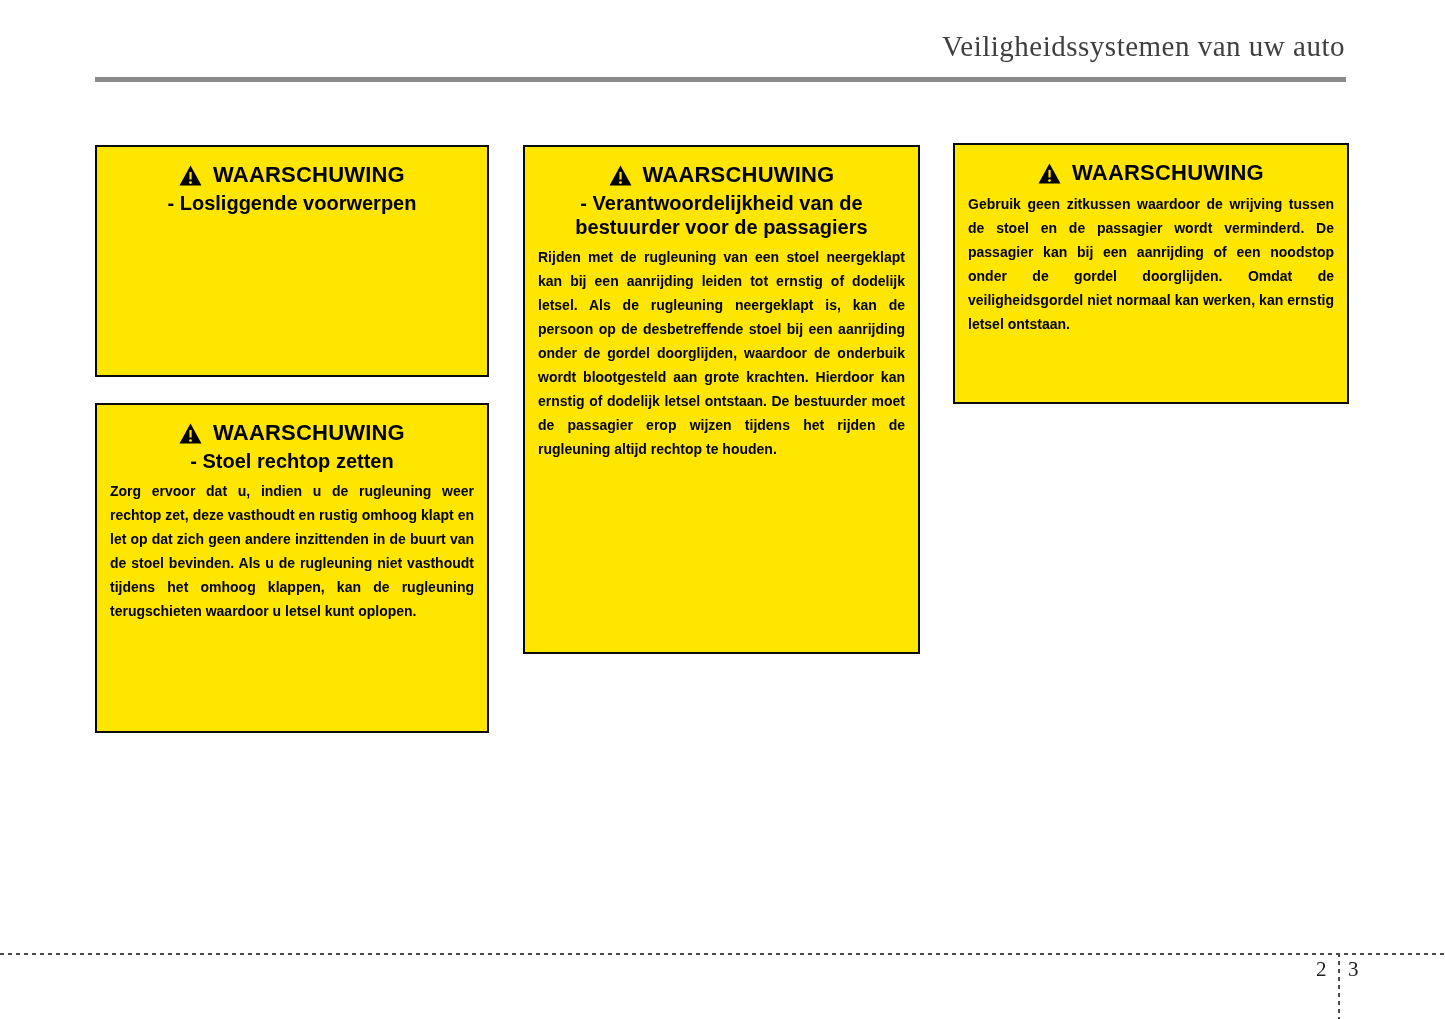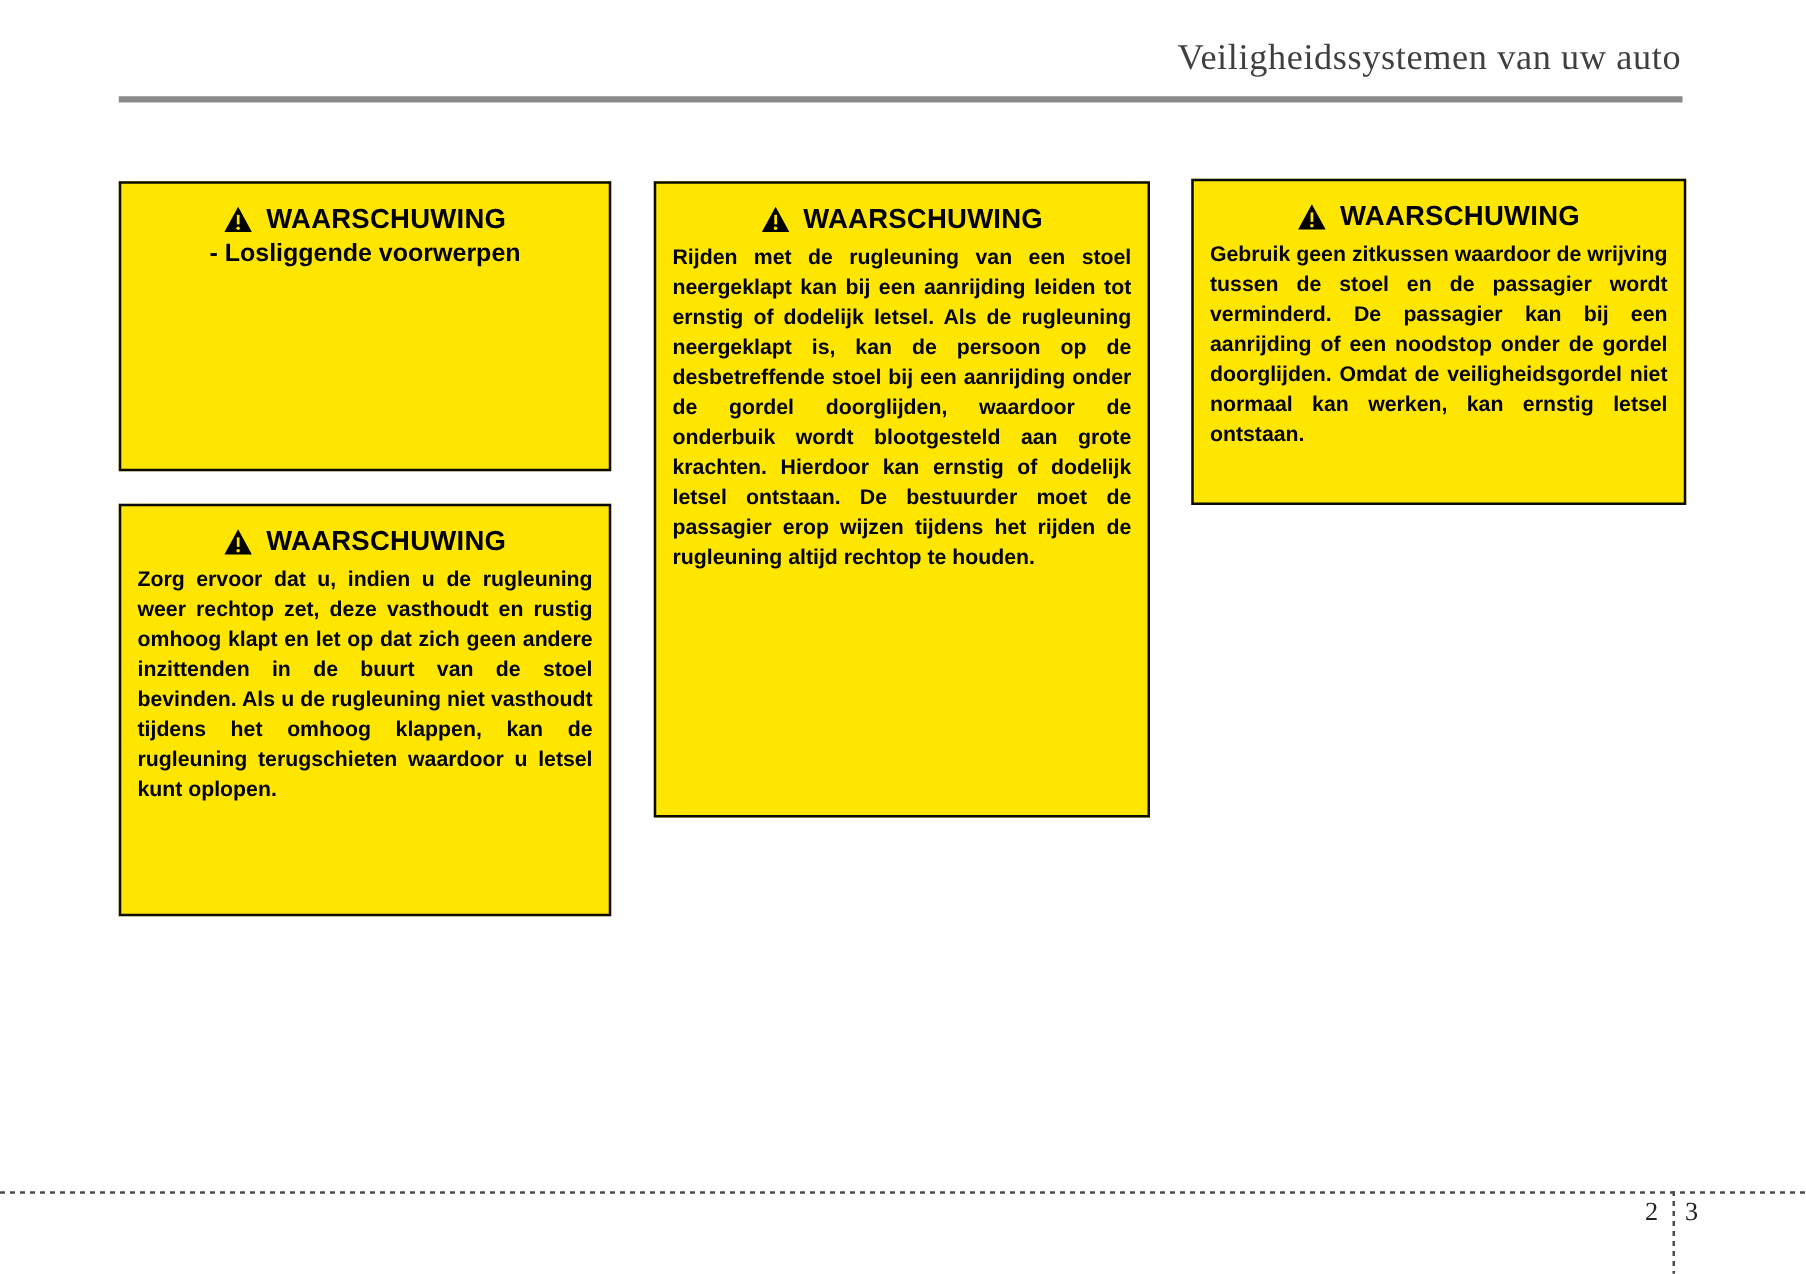--- a/index.html
+++ b/index.html
@@ -59,21 +59,21 @@
     text-align: center;
     font-weight: bold;
     font-size: 20px;
     line-height: 24px;
     margin-top: 3px;
     padding: 0 18px;
   }
   .warn-sub:empty { display: none; margin: 0; }
   .warn-body {
     font-weight: bold;
-    font-size: 17px;
+    font-size: 14px;
     line-height: 24px;
     text-align: justify;
     margin-top: 6px;
   }
 
   
   .footer-hline {
     position: absolute;
     top: 953px; left: 0;
     width: 1445px; height: 2px;
@@ -121,34 +121,36 @@
     <div class="warn-title-row">
       <span class="warn-icon">
         <svg width="23" height="21" viewBox="0 0 24 22" aria-hidden="true">
           <path d="M12 0.5 L23.5 21.5 H0.5 Z" fill="#000"></path>
           <rect x="10.9" y="7.2" width="2.3" height="8" fill="#ffe600"></rect>
           <circle cx="12" cy="18.4" r="1.5" fill="#ffe600"></circle>
         </svg>
       </span>
       <span class="warn-title-text">WAARSCHUWING</span>
     </div>
+    <div class="warn-sub">- Stoel rechtop zetten</div>
     <div class="warn-body">Zorg ervoor dat u, indien u de rugleuning weer rechtop zet, deze vasthoudt en rustig omhoog klapt en let op dat zich geen andere inzittenden in de buurt van de stoel bevinden. Als u de rugleuning niet vasthoudt tijdens het omhoog klappen, kan de rugleuning terugschieten waardoor u letsel kunt oplopen.</div>
   </div>
 
   <div class="warnbox box3" style="background: rgb(255, 230, 0);">
     <div class="warn-title-row">
       <span class="warn-icon">
         <svg width="23" height="21" viewBox="0 0 24 22" aria-hidden="true">
           <path d="M12 0.5 L23.5 21.5 H0.5 Z" fill="#000"></path>
           <rect x="10.9" y="7.2" width="2.3" height="8" fill="#ffe600"></rect>
           <circle cx="12" cy="18.4" r="1.5" fill="#ffe600"></circle>
         </svg>
       </span>
       <span class="warn-title-text">WAARSCHUWING</span>
     </div>
+    <div class="warn-sub">- Verantwoordelijkheid van de bestuurder voor de passagiers</div>
     <div class="warn-body">Rijden met de rugleuning van een stoel neergeklapt kan bij een aanrijding leiden tot ernstig of dodelijk letsel. Als de rugleuning neergeklapt is, kan de persoon op de desbetreffende stoel bij een aanrijding onder de gordel doorglijden, waardoor de onderbuik wordt blootgesteld aan grote krachten. Hierdoor kan ernstig of dodelijk letsel ontstaan. De bestuurder moet de passagier erop wijzen tijdens het rijden de rugleuning altijd rechtop te houden.</div>
   </div>
 
   <div class="warnbox box4" style="background: rgb(255, 230, 0);">
     <div class="warn-title-row">
       <span class="warn-icon">
         <svg width="23" height="21" viewBox="0 0 24 22" aria-hidden="true">
           <path d="M12 0.5 L23.5 21.5 H0.5 Z" fill="#000"></path>
           <rect x="10.9" y="7.2" width="2.3" height="8" fill="#ffe600"></rect>
           <circle cx="12" cy="18.4" r="1.5" fill="#ffe600"></circle>

